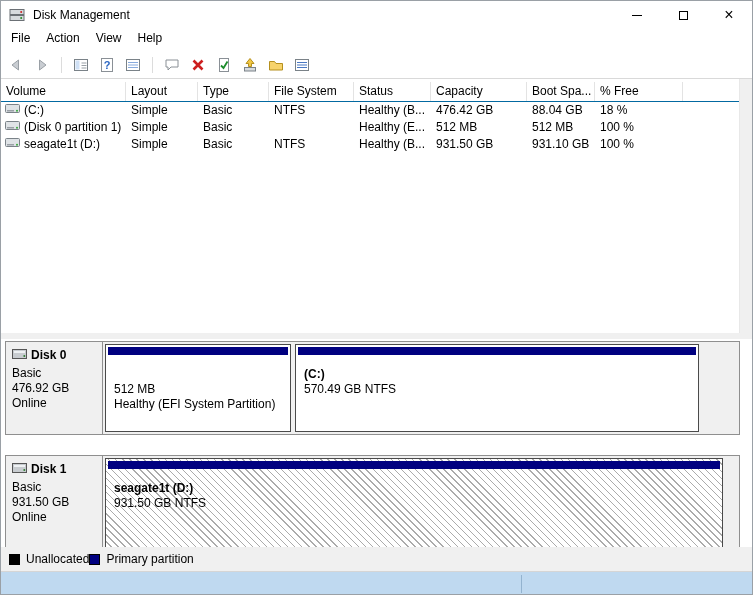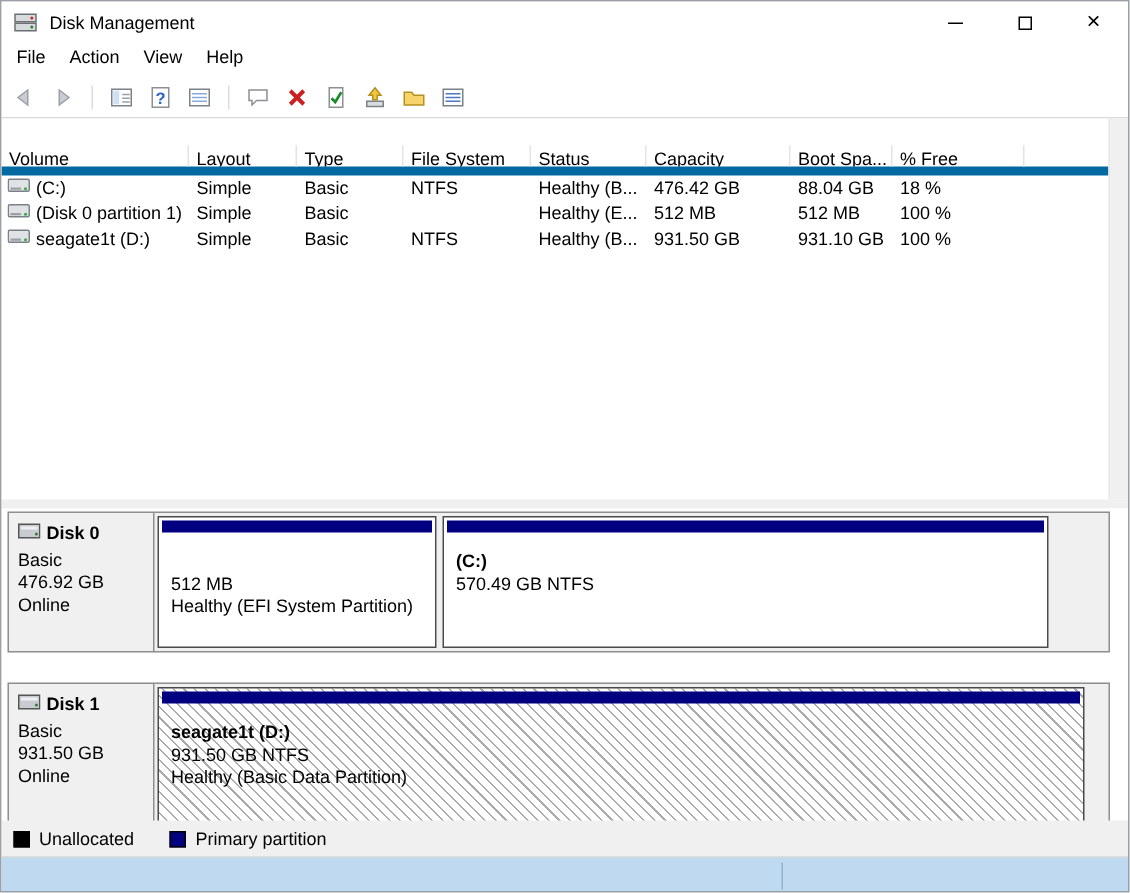--- a/index.html
+++ b/index.html
@@ -20,21 +20,21 @@
   .menubar{position:absolute;top:28px;left:0;width:100%;height:22px;background:#fff;display:flex;align-items:flex-start;padding-left:2px}
   .menu-item{padding:2px 8px}
 
   
   .toolbar{position:absolute;top:50px;left:0;width:100%;height:28px;background:#fff;border-bottom:1px solid #d9d9d9;display:flex;align-items:center;padding-left:4px;gap:4px}
   .tbtn{width:22px;height:22px;display:flex;align-items:center;justify-content:center}
   .tsep{width:1px;height:16px;background:#dcdcdc;margin:0 4px}
 
   
   .list-pane{position:absolute;top:78px;left:0;width:100%;height:254px;background:#fff}
-  .list-header{display:flex;height:20px;line-height:19px;border-bottom:6px solid #0369a1;margin-right:13px;margin-top:18px}
+  .list-header{display:flex;height:20px;line-height:19px;border-bottom:1px solid #0369a1;margin-right:13px;margin-top:3px}
   .hcell{border-right:1px solid #e3e3e3;padding-left:5px;overflow:hidden;white-space:nowrap}
   .lrow{display:flex;height:17px;line-height:17px;margin-right:13px}
   .c{padding-left:5px;overflow:hidden;white-space:nowrap}
   .cv{display:flex;align-items:center;gap:4px;padding-left:4px}
   .col0{width:125px}.col1{width:72px}.col2{width:71px}.col3{width:85px}
   .col4{width:77px}.col5{width:96px}.col6{width:68px}.col7{width:88px}
   .colf{flex:1;border-right:none}
   .scrollbar{position:absolute;right:0;top:0;bottom:0;width:13px;background:#f0f0f0;border-left:1px solid #e8e8e8}
 
   .splitter{position:absolute;top:332px;left:0;width:100%;height:6px;background:#f0f0f0}
@@ -47,21 +47,21 @@
   .disk-line{line-height:15px}
   .parts{flex:1;position:relative}
   .part{position:absolute;top:2px;bottom:2px;background:#fff;border:1px solid #4a4a4a;padding:2px}
   .part-strip{height:8px;background:#000080}
   .part-content{padding:12px 6px 0 6px}
   .part-label{font-weight:bold;min-height:15px;line-height:15px;white-space:nowrap}
   .part-line{line-height:15px;white-space:nowrap}
   .part.hatched{background:repeating-linear-gradient(45deg,#fff 0px,#fff 4px,#ababab 4px,#ababab 5px)}
 
   
-  .legendbar{position:absolute;top:546px;left:0;width:100%;height:24px;background:#f0f0f0;display:flex;align-items:center;padding-left:8px;gap:24px}
+  .legendbar{position:absolute;top:546px;left:0;width:100%;height:24px;background:#f0f0f0;display:flex;align-items:center;padding-left:8px;}
   .legend-item{display:flex;align-items:center;gap:6px}
   .legend-sq{width:11px;height:11px;border:1px solid #000}
   .sq-unalloc{background:#000000}
   .sq-primary{background:#000080}
 
   
   .statusbar{position:absolute;top:570px;left:0;width:100%;height:25px;background:#bfd9f0;border-top:1px solid #d5d5d5}
   .status-divider{position:absolute;left:520px;top:3px;bottom:3px;width:1px;background:#93b3cf}
 </style>
 </head>
@@ -286,21 +286,20 @@
         <div class="disk-line">Basic</div>
         <div class="disk-line">931.50 GB</div>
         <div class="disk-line">Online</div>
       </div>
       <div class="parts">
         <div class="part hatched" style="left:2px;width:618px">
           <div class="part-strip"></div>
           <div class="part-content">
             <div class="part-label">seagate1t  (D:)</div>
             <div class="part-line">931.50 GB NTFS</div>
-            <div class="part-line">Healthy (Basic Data Partition)</div>
           </div>
         </div>
       </div>
     </div>
 
   </div>
 
   <div class="legendbar">
     <div class="legend-item">
       <span class="legend-sq sq-unalloc"></span>

